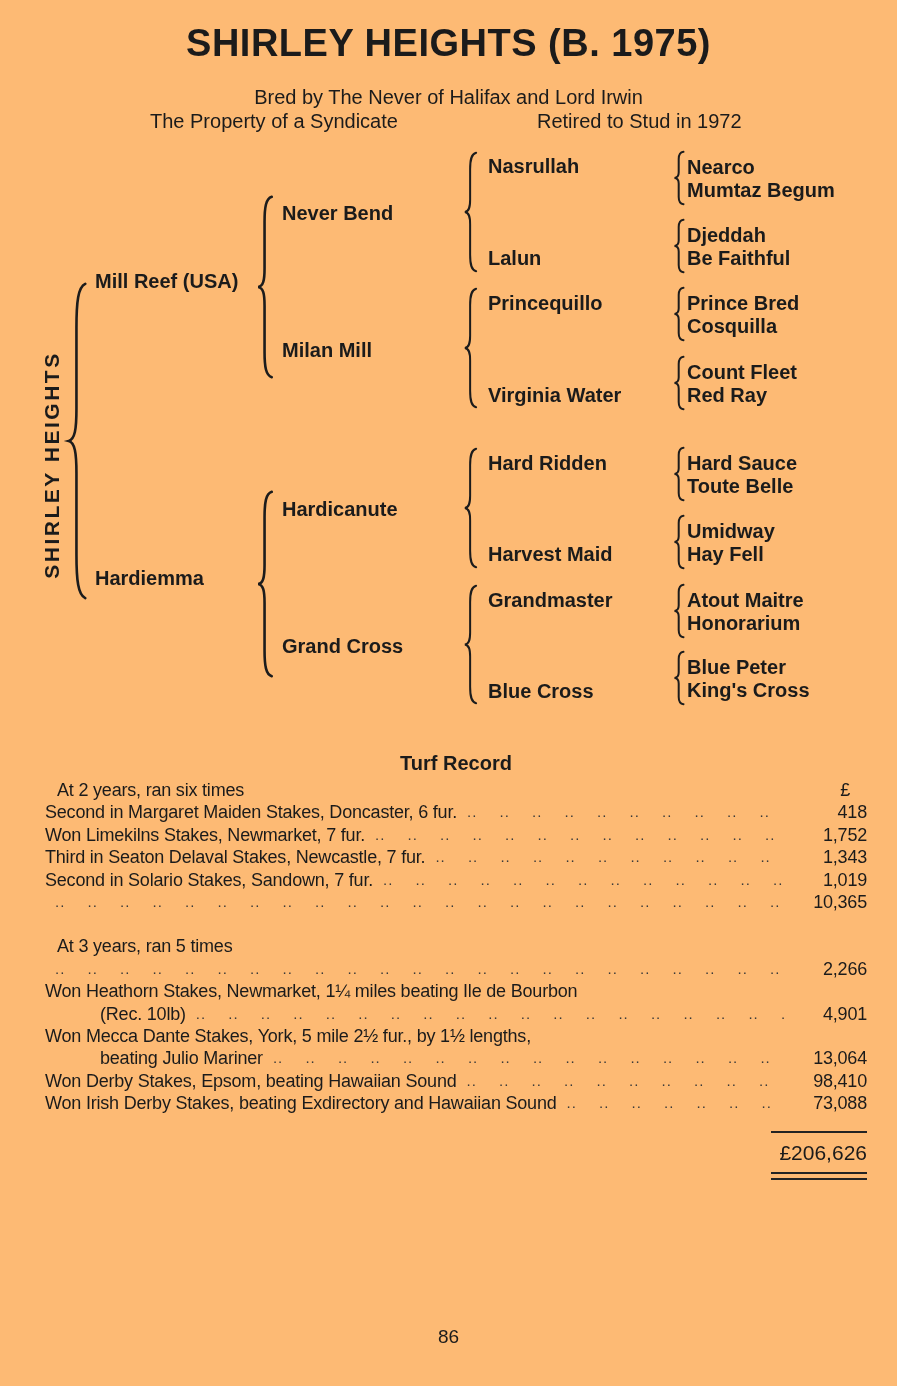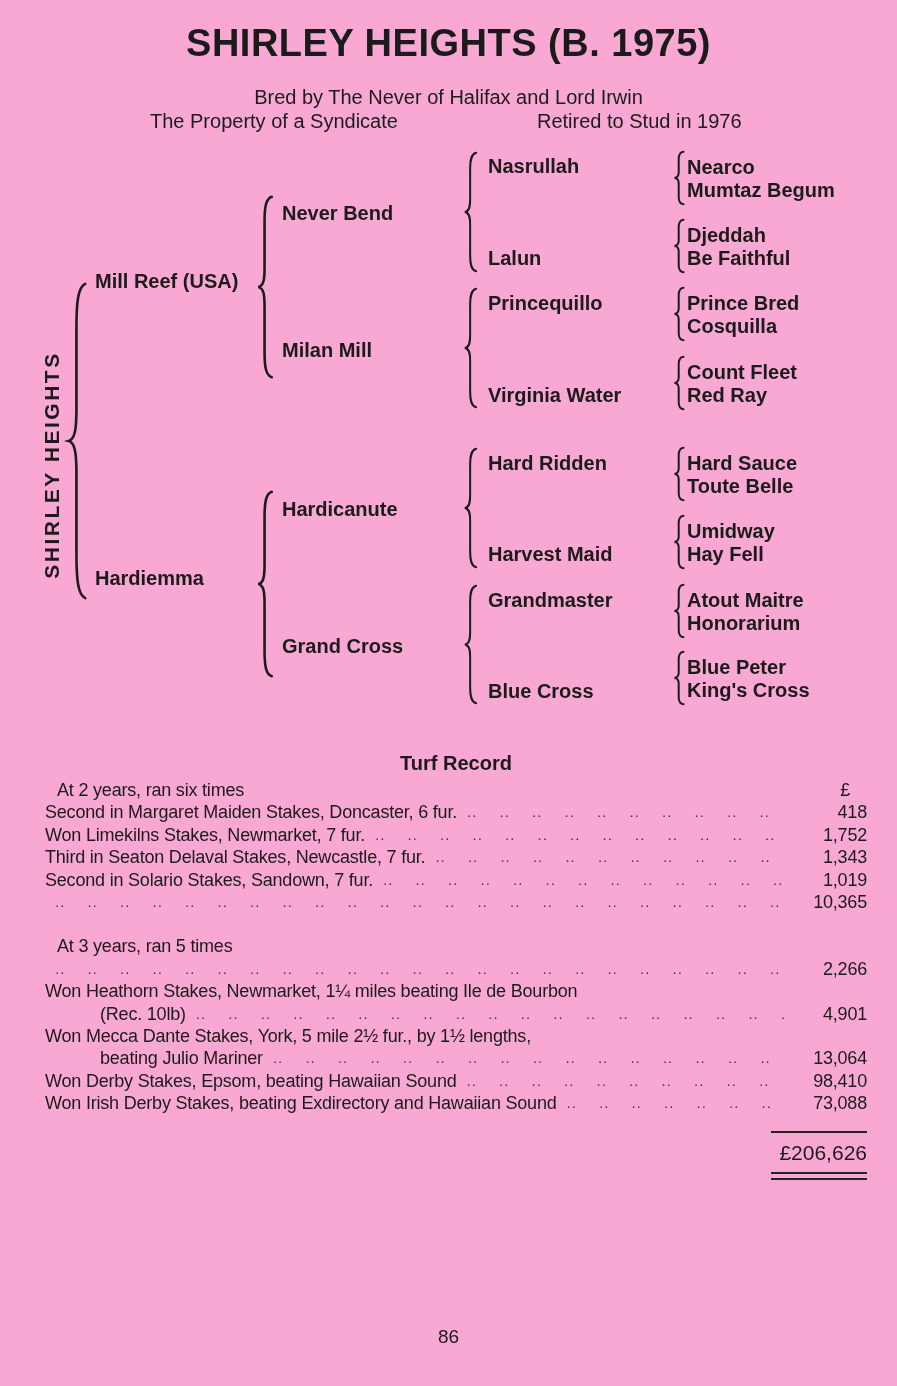--- a/index.html
+++ b/index.html
@@ -1,20 +1,20 @@
 <!DOCTYPE html>
 <html><head>
 <meta charset="utf-8">
 <style>
   html,body{margin:0;padding:0;background:#e8e8e8;}
   .page{
     position:relative;
     width:897px;height:1386px;
     margin:0 auto;
-    background:#f9a8d4;
+    background:#fdba74;
     color:#1b1b1b;
     font-family:"Liberation Sans","DejaVu Sans",sans-serif;
     overflow:hidden;
   }
   
   .title{
     position:absolute;left:0;right:0;top:22px;
     text-align:center;font-weight:bold;font-size:38px;letter-spacing:.5px;
   }
   .subtitle{
@@ -62,21 +62,21 @@
 </style>
 </head>
 <body>
 
 <div class="page">
 
   <div class="title">SHIRLEY HEIGHTS (B. 1975)</div>
   <div class="subtitle">Bred by The Never of Halifax and Lord Irwin</div>
   <div class="prop-line">
     <span class="prop-left">The Property of a Syndicate</span>
-    <span class="prop-right">Retired to Stud in 1976</span>
+    <span class="prop-right">Retired to Stud in 1972</span>
   </div>
 
   <div>
 
     <div class="vlabel-wrap">
       <span>SHIRLEY HEIGHTS</span>
     </div>
 
     <svg class="brace" style="left:66px;top:279px;width:22px;height:324px" viewBox="0 0 20 100" preserveAspectRatio="none">
         <path d="M17.5 1.5 C11 2.5 9.5 7 9.5 15 L9.5 40 C9.5 46.5 8 49.5 2.5 50 C8 50.5 9.5 53.5 9.5 60 L9.5 85 C9.5 93 11 97.5 17.5 98.5"></path>

